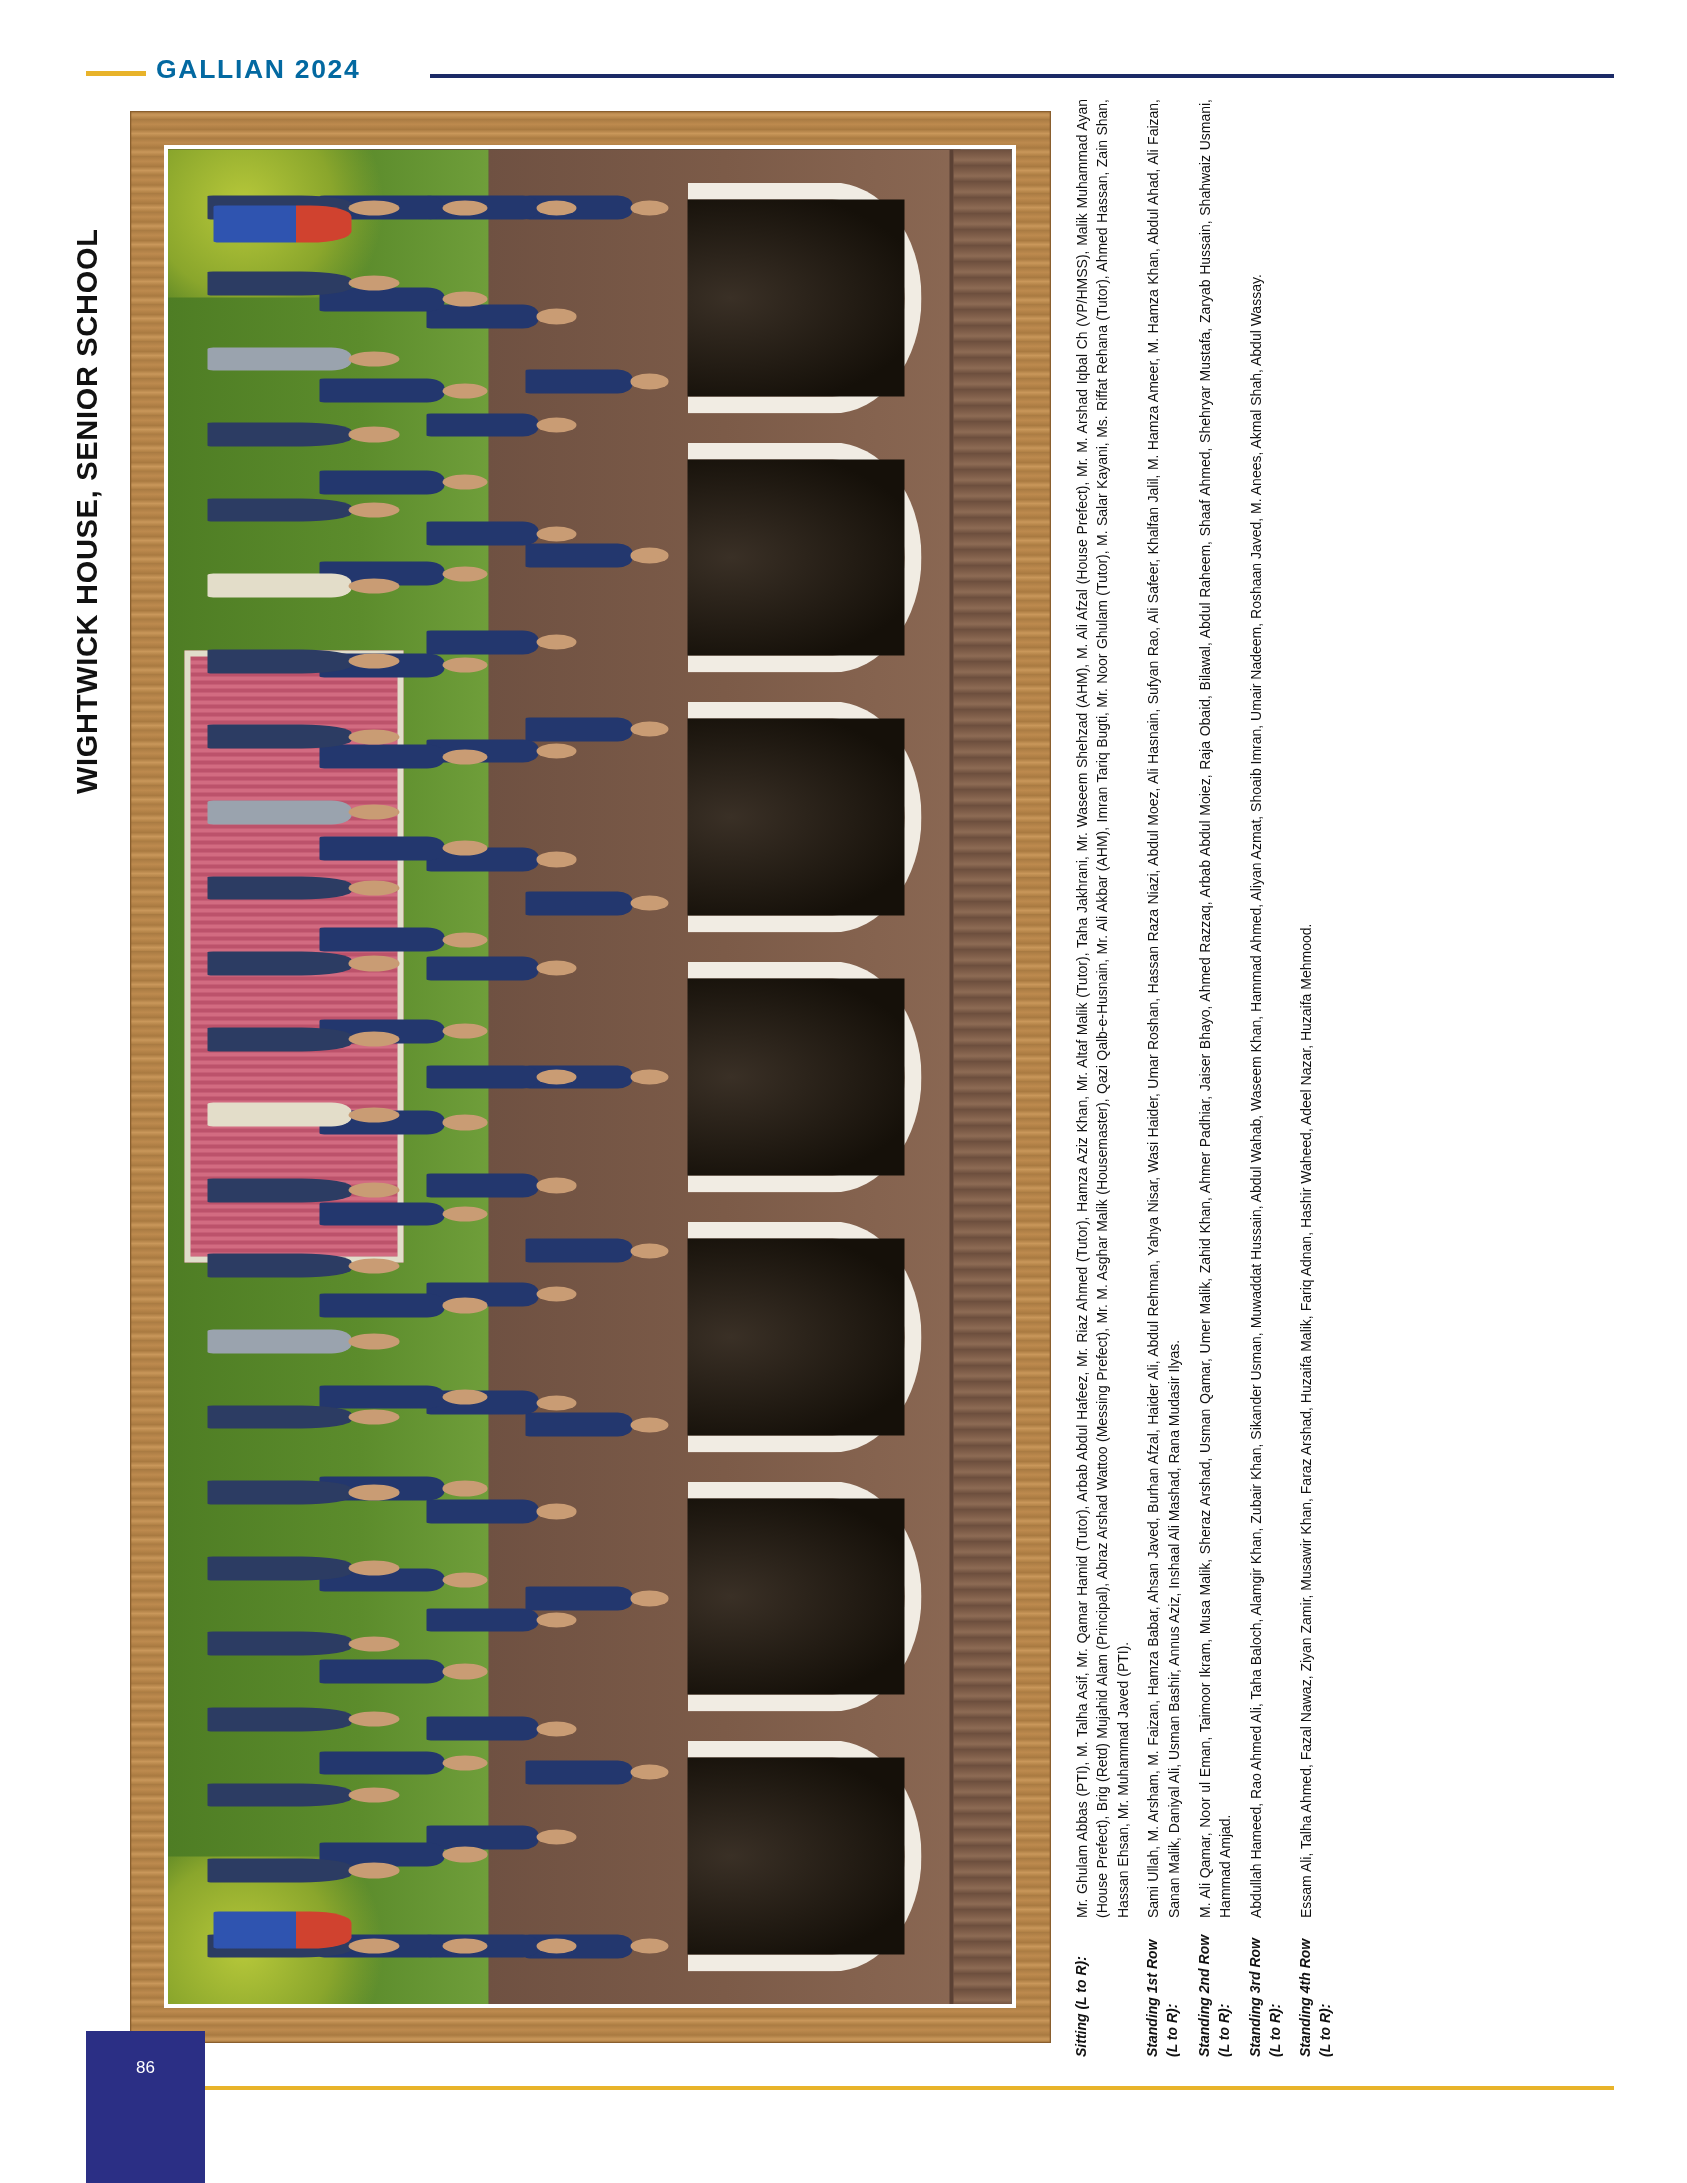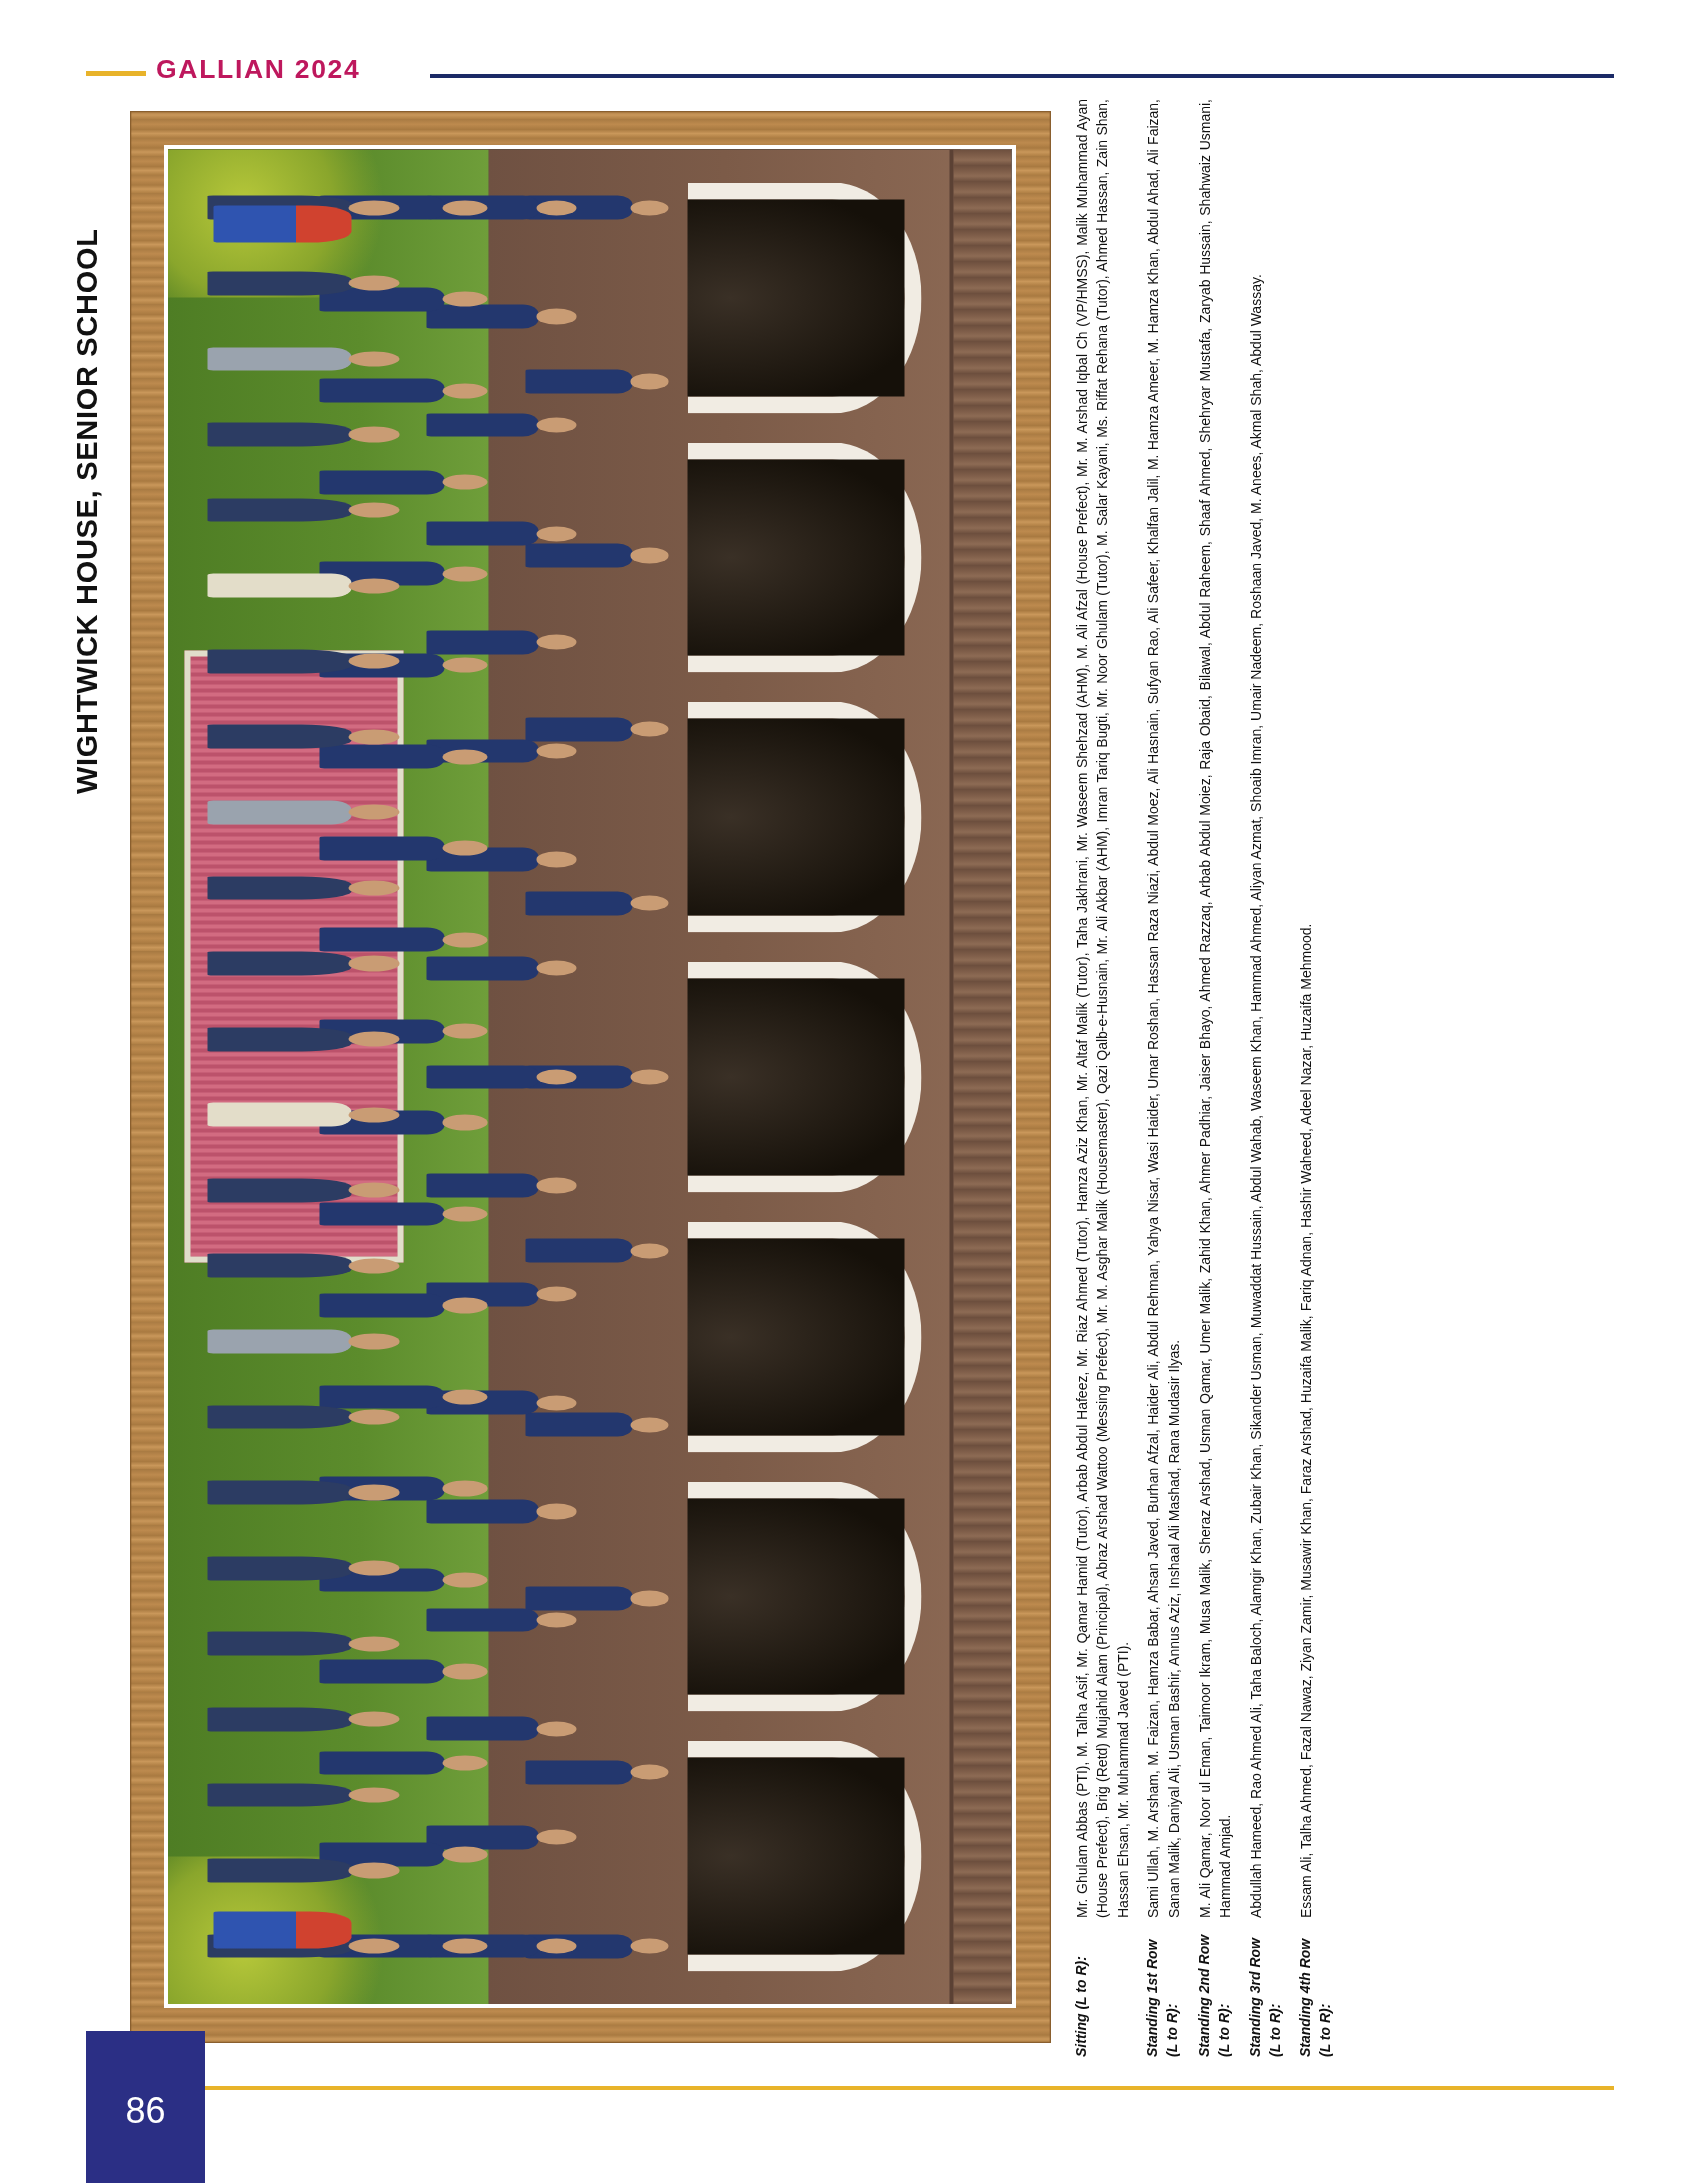--- a/index.html
+++ b/index.html
@@ -22,21 +22,21 @@
     height: 4.6px;
     background: #e8b32a;
   }
   .header-title {
     position: absolute;
     top: 54px;
     left: 156px;
     font-size: 26.5px;
     font-weight: bold;
     letter-spacing: 1.7px;
-    color: #be185d;
+    color: #0369a1;
     font-family: "Liberation Sans", sans-serif;
   }
   .header-rule-navy {
     position: absolute;
     top: 74px;
     left: 430px;
     width: 1184px;
     height: 4px;
     background: #1b2a66;
   }
@@ -58,24 +58,23 @@
     height: 152px;
     background: #2b2f85;
     color: #ffffff;
     display: flex;
     align-items: flex-start;
     justify-content: center;
     padding-top: 26.5px;
     box-sizing: border-box;
   }
   .page-number-box span {
-    font-size: 36px;
+    font-size: 17px;
     font-weight: normal;
     font-family: "Liberation Sans", sans-serif;
-    margin-top: 32px;
   }
 
   
   .vertical-title {
     position: absolute;
     left: 71px;
     top: 794px;
     transform-origin: left top;
     transform: rotate(-90deg);
     white-space: nowrap;

